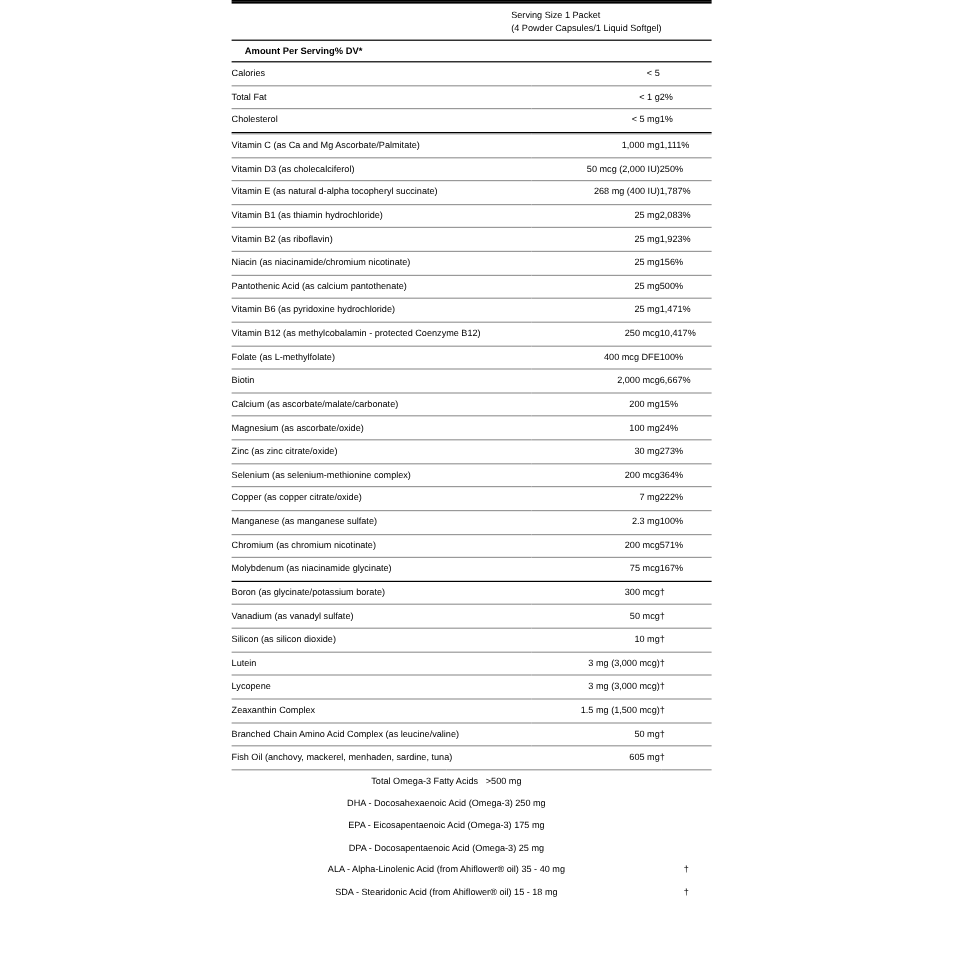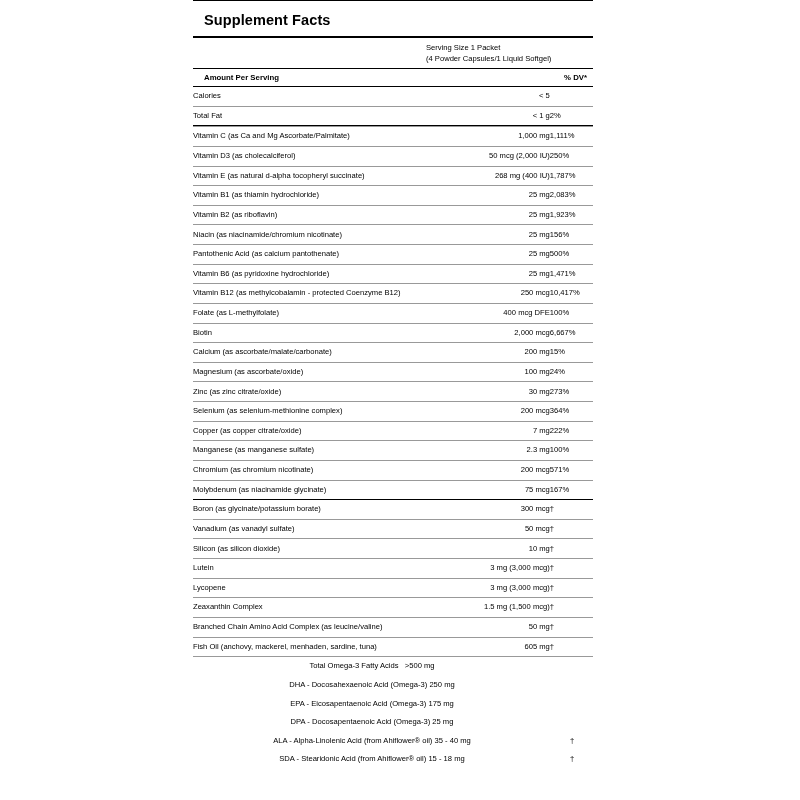--- a/index.html
+++ b/index.html
@@ -38,21 +38,21 @@
     border-top: 0.8px solid #000;
   }
   .serving {
     font-size: 7.6px;
     padding: 4px 0 4px 0;
     margin-left: 233px;
     line-height: 1.45;
   }
   .amount-row {
     display: flex;
-    justify-content: space-between;
+    justify-content: flex-start;
     font-size: 7.8px;
     font-weight: bold;
     padding: 4px 6px 4px 11px;
   }
   table.nutr {
     width: 100%;
     border-collapse: collapse;
     table-layout: fixed;
   }
   table.nutr td {
@@ -92,21 +92,20 @@
     padding-left: 54px;
   }
 </style>
 </head>
 <body>
 
 <div id="panel">
 
   <div class="rule-thin"></div>
 
-  <div class="title">Supplement Facts</div>
 
   <div class="rule-heavy"></div>
 
   <div class="serving">
     <div>Serving Size 1 Packet</div>
     <div>(4 Powder Capsules/1 Liquid Softgel)</div>
   </div>
 
   <div class="rule-med"></div>
 
@@ -122,20 +121,25 @@
       <tr>
         <td class="nm">Calories</td>
         <td class="amt">&lt; 5</td>
         <td class="dv"></td>
       </tr>
       <tr class="bt">
         <td class="nm">Total Fat</td>
         <td class="amt">&lt; 1 g</td>
         <td class="dv">2%</td>
       </tr>
+      <tr class="bt">
+        <td class="nm">Cholesterol</td>
+        <td class="amt">&lt; 5 mg</td>
+        <td class="dv">1%</td>
+      </tr>
     </tbody>
   </table>
 
   <div class="rule-med"></div>
 
   <table class="nutr">
     <tbody>
       <tr class="bt">
         <td class="nm">Vitamin C (as Ca and Mg Ascorbate/Palmitate)</td>
         <td class="amt">1,000 mg</td>

